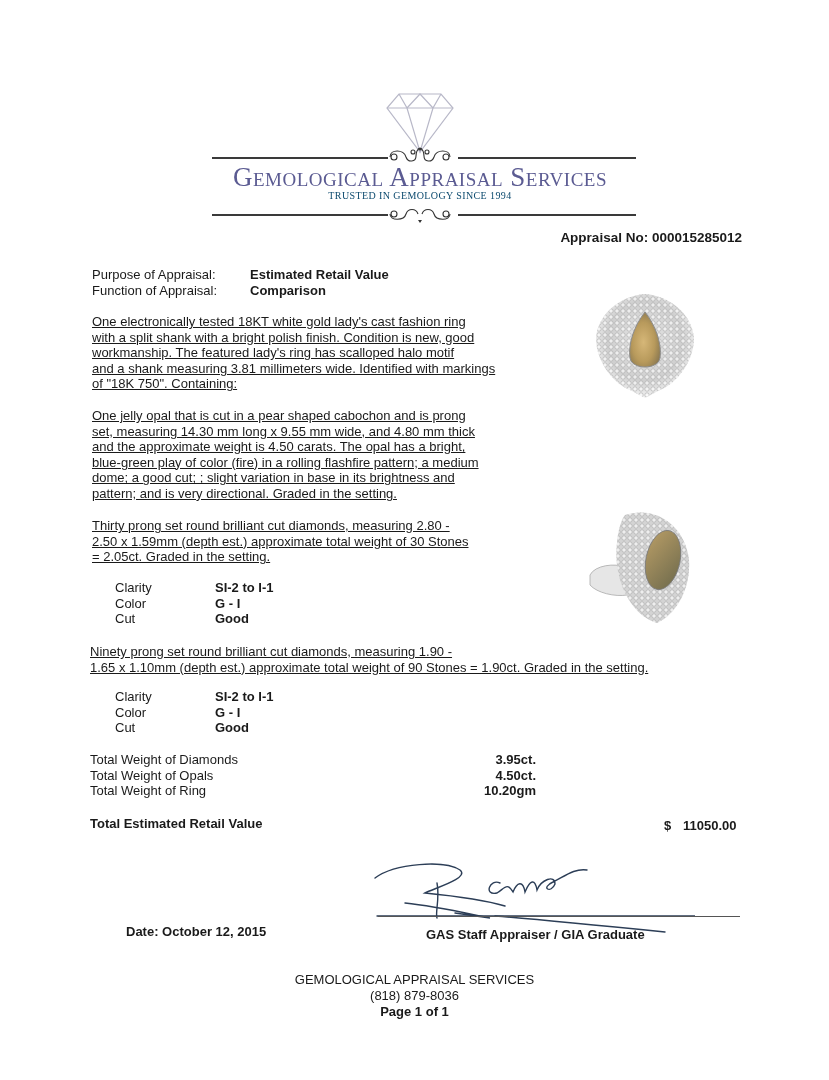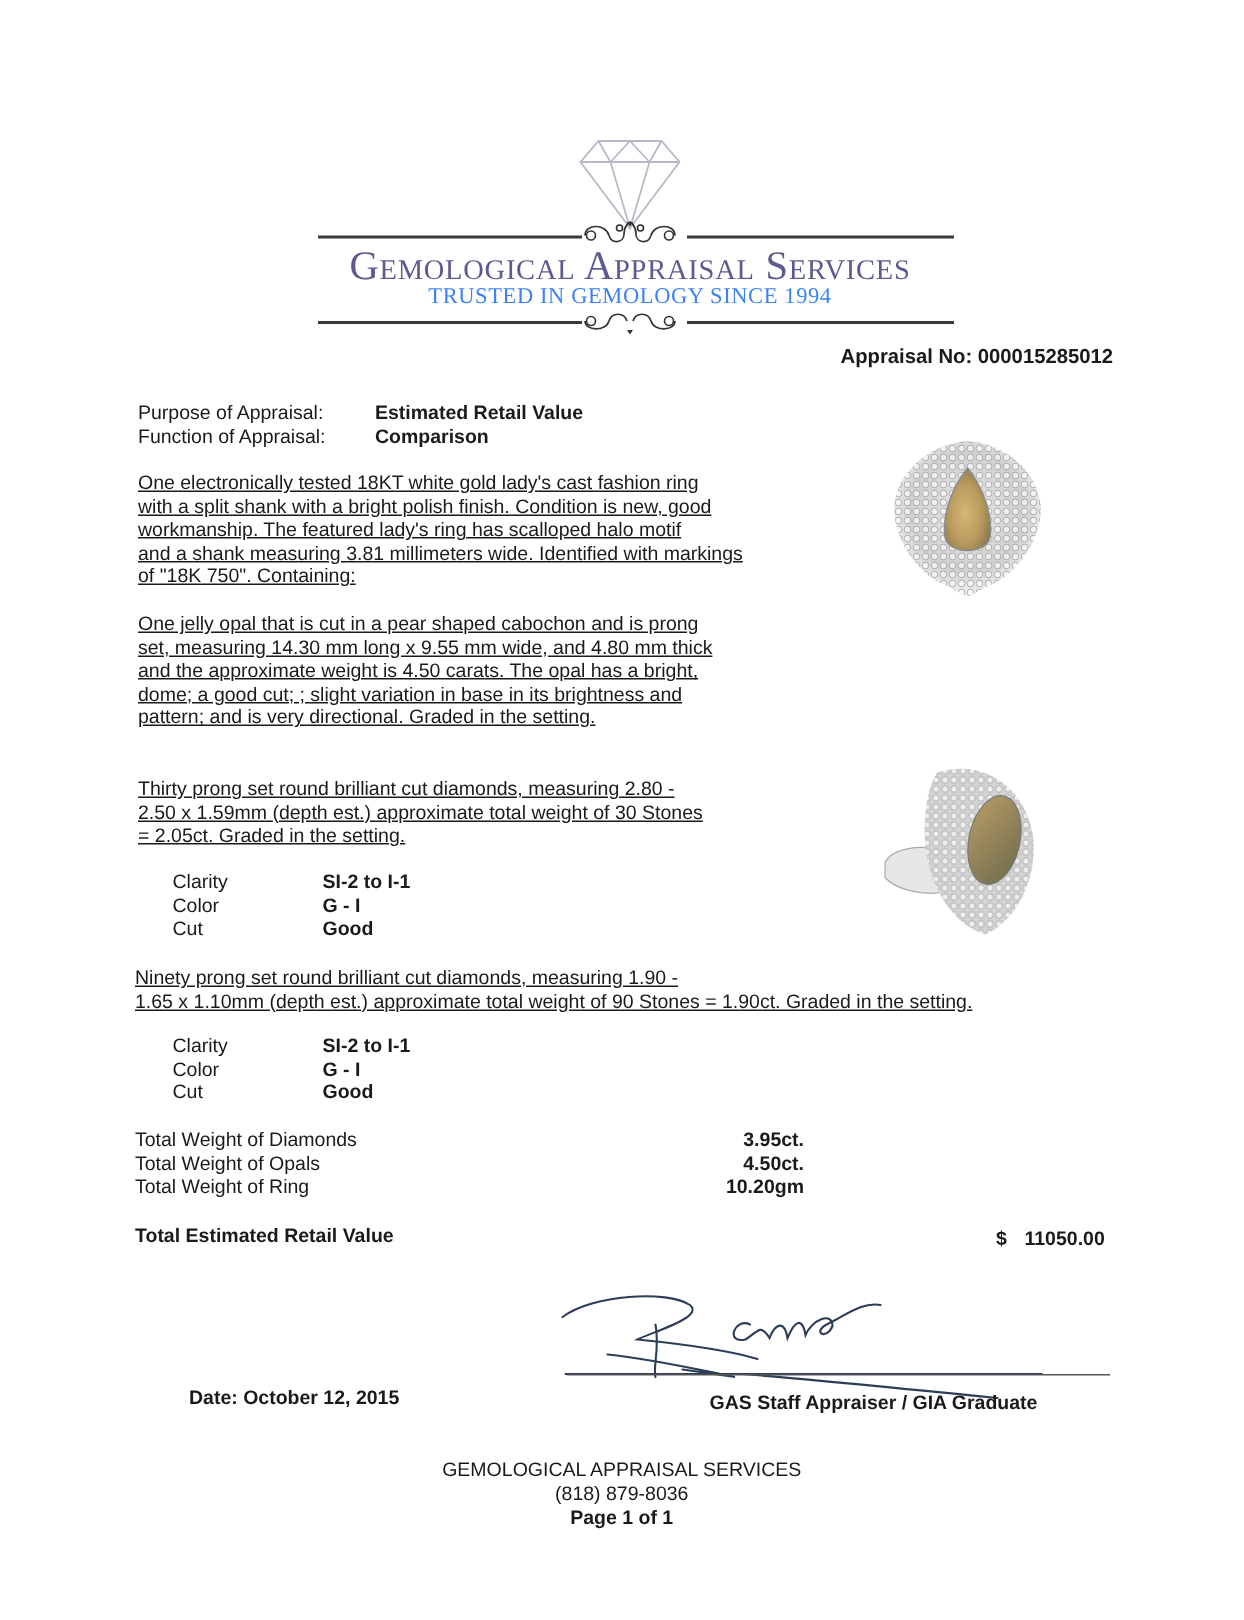--- a/index.html
+++ b/index.html
@@ -13,21 +13,21 @@
     .flourish { width: 76px; height: 20px; }
     .brand-title {
       left: 200px; top: 162px; width: 440px; text-align: center;
       font-family: "Liberation Serif", "DejaVu Serif", serif;
       font-size: 27px; letter-spacing: 0.5px; color: #5b5b92; white-space: nowrap;
       font-variant: small-caps;
     }
     .brand-tag {
       left: 200px; top: 190px; width: 440px; text-align: center;
       font-family: "Liberation Serif", "DejaVu Serif", serif;
-      font-size: 15px; letter-spacing: 0.4px; color: #3b82f6; white-space: nowrap;
+      font-size: 10px; letter-spacing: 0.4px; color: #0c4a6e; white-space: nowrap;
     }
     .appr-no {
       left: 520px; top: 230px; width: 222px; text-align: right;
       font-weight: bold; font-size: 13.5px; white-space: nowrap;
     }
     .kv-label { font-size: 13px; white-space: nowrap; text-align: right; }
     .kv-value { font-size: 13px; font-weight: bold; white-space: nowrap; }
     .para { font-size: 13px; line-height: 15.6px; text-decoration: underline; }
     .grade-label { font-size: 13px; line-height: 15.6px; white-space: nowrap; }
     .grade-value { font-size: 13px; line-height: 15.6px; font-weight: bold; white-space: nowrap; }
@@ -87,20 +87,21 @@
   <div>with a split shank with a bright polish finish. Condition is new, good</div>
   <div>workmanship. The featured lady's ring has scalloped halo motif</div>
   <div>and a shank measuring 3.81 millimeters wide. Identified with markings</div>
   <div>of "18K 750".  Containing:</div>
 </div>
 
 <div class="abs para" style="left:92px; top:408px; white-space:nowrap;">
   <div>One jelly opal that is cut in a pear shaped cabochon and is prong</div>
   <div>set, measuring 14.30 mm long x 9.55 mm wide, and 4.80 mm thick</div>
   <div>and the approximate weight is 4.50 carats. The opal has a bright,</div>
+  <div>blue-green play of color (fire) in a rolling flashfire pattern; a medium</div>
   <div>dome; a good cut; ; slight variation in base in its brightness and</div>
   <div>pattern; and is very directional. Graded in the setting.</div>
 </div>
 
 <div class="abs para" style="left:92px; top:518px; white-space:nowrap;">
   <div>Thirty prong set round brilliant cut diamonds, measuring 2.80 -</div>
   <div>2.50 x 1.59mm (depth est.) approximate total weight of 30 Stones</div>
   <div>= 2.05ct. Graded in the setting.</div>
 </div>
 <div class="abs" style="left:115px; top:580px;">
@@ -149,21 +150,21 @@
     <path d="M10,20 C30,5 80,2 95,12 C105,20 70,30 60,35 C90,38 120,42 140,48"></path>
     <path d="M40,45 C70,48 100,55 125,60 L90,55"></path>
     <path d="M72,25 C75,40 70,55 72,60"></path>
     <path d="M135,25 C125,20 118,38 132,35 C140,30 142,24 148,34 C152,24 158,22 160,34 C165,22 170,20 172,32 C176,22 190,16 190,26 C186,36 175,30 188,24 C200,18 210,10 222,12"></path>
     <line x1="12" y1="58" x2="375" y2="58"></line>
     <path d="M130,58 C180,62 240,68 300,74"></path>
   </g>
 </svg>
 <div class="abs rule" style="left:378px; top:916px; width:362px; height:1px; background:#555;"></div>
 <div class="abs kv-value" style="left:90px; top:924px;padding-left:36px;">Date: October 12, 2015</div>
-<div class="abs kv-value" style="left:426px; top:927px;margin-left:47px;">GAS Staff Appraiser / GIA Graduate</div>
+<div class="abs kv-value" style="left:426px; top:927px;">GAS Staff Appraiser / GIA Graduate</div>
 
 <div class="abs" style="left:0; top:972px; width:829px;">
   <div class="foot" style="padding-left:0;">GEMOLOGICAL APPRAISAL SERVICES</div>
   <div class="foot">(818) 879-8036</div>
   <div class="foot" style="font-weight:bold; margin-top:0;">Page 1 of 1</div>
 </div>
 
 <svg class="abs" style="left:590px; top:290px;" width="110" height="110" viewBox="0 0 110 110">
   <defs>
     <radialGradient id="pave1" cx="50%" cy="45%" r="55%">

